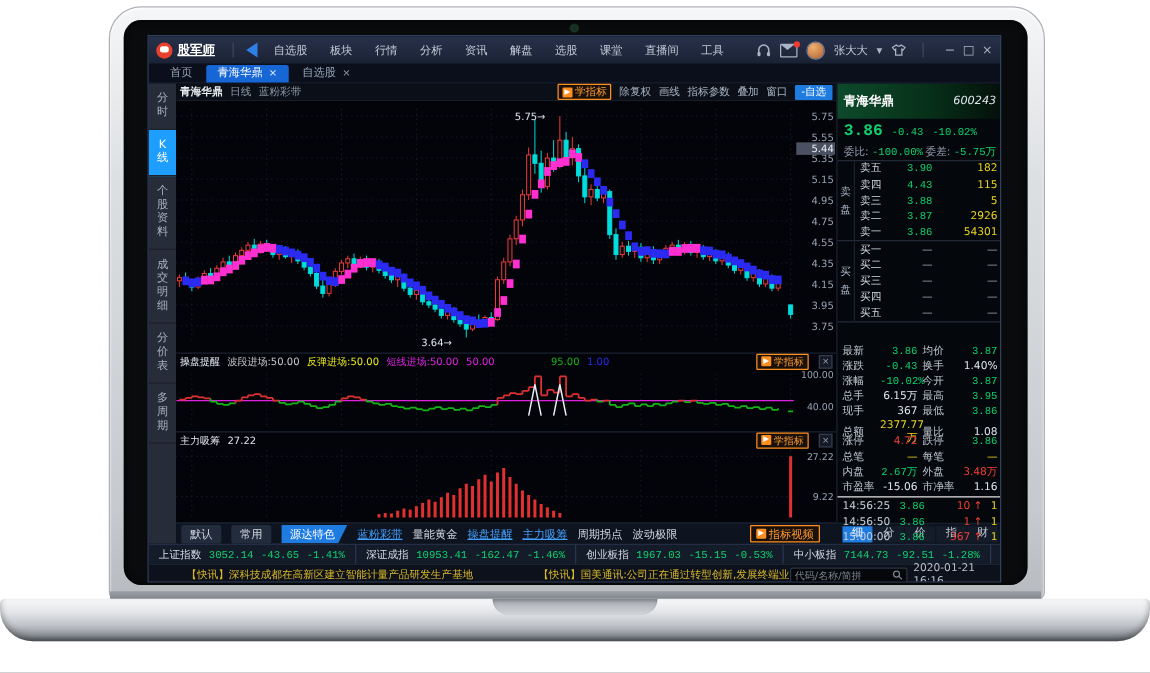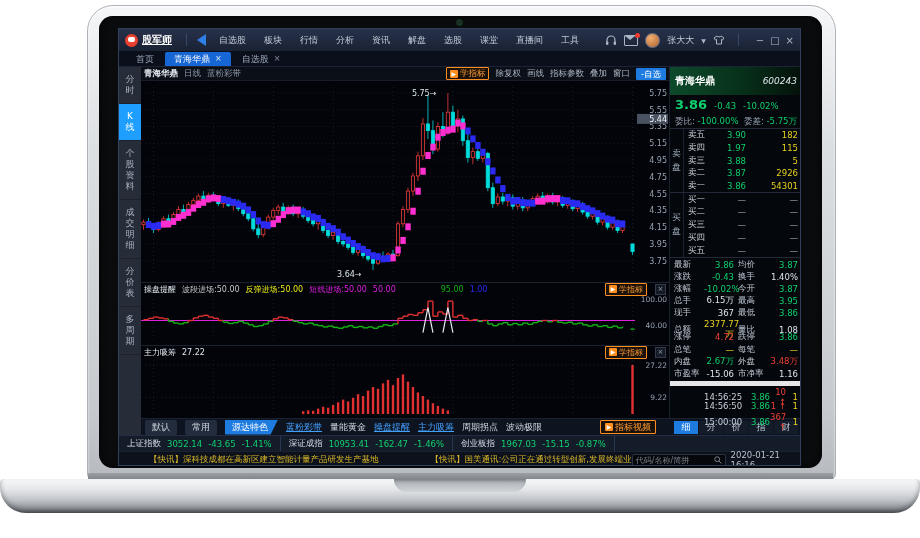--- a/index.html
+++ b/index.html
@@ -87,37 +87,37 @@
   .rtab.active{background:#1e7be0;color:#fff;}
   
   .quote{position:absolute;left:550px;top:38px;width:133px;height:351px;background:#04070c;
          border-left:1px solid #1a2230;box-sizing:border-box;font-size:8.5px;}
   .qhead{height:28px;background:linear-gradient(90deg,#0d4a2b,#073019 55%,#04100a);
          display:flex;align-items:center;justify-content:space-between;padding:0 5px;}
   .qname{color:#fff;font-weight:bold;font-size:10px;}
   .qcode{color:#dfe6ee;font-size:9px;font-style:italic;}
   .qprice{display:flex;align-items:baseline;gap:7px;padding:2px 5px;height:16px;}
   .big{font-size:13px;font-weight:bold;}
-  .g{color:#0ed06e;} .r{color:#f23f33;} .y{color:#e8d21f;} .w{color:#dde4ec;} .gr{color:#98a2b0;}
+  .g{color:#0ed06e;font-family:Liberation Mono, monospace;} .r{color:#f23f33;} .y{color:#e8d21f;} .w{color:#dde4ec;} .gr{color:#98a2b0;}
   .qweibi{display:flex;justify-content:space-between;padding:0 5px;height:13px;align-items:center;
           border-bottom:1px solid #222a38;color:#cfd6e0;}
   .book{display:flex;border-bottom:1px solid #222a38;}
   .bstrip{width:13px;display:flex;flex-direction:column;justify-content:center;align-items:center;
           color:#aab4c4;gap:2px;border-right:1px solid #1a2230;}
   .brows{flex:1;}
   .brow2{display:flex;height:12.7px;align-items:center;padding:0 4px;}
   .brow2 .lb{width:26px;color:#d0d6de;}
   .brow2 .pr{width:32px;text-align:right;}
   .brow2 .vl{flex:1;text-align:right;}
-  .stats{border-bottom:5px solid #e5e5e5;padding:1px 4px;}
+  .stats{border-bottom:1px solid #e5e5e5;padding:1px 4px;margin-top:16px;}
   .srow{display:grid;grid-template-columns:30px 34px 28px 1fr;height:12.1px;align-items:center;}
   .srow .lb{color:#c0c8d2;}
   .srow .v1{text-align:right;padding-right:4px;}
   .srow .v2{text-align:right;}
-  .ticks{padding:1px 4px;margin-left:30px;}
+  .ticks{padding:1px 4px;}
   .trow{display:grid;grid-template-columns:38px 28px 1fr 12px;height:12.5px;align-items:center;}
   .trow .tm{color:#c8d0da;}
   .trow .pp{text-align:right;}
   .trow .vv{text-align:right;}
   .trow .cc{text-align:right;}
   
   .indices{position:absolute;left:0;top:406px;width:683px;height:16px;background:#141c2a;display:flex;
            border-top:1px solid #232e44;}
   .icell{display:flex;align-items:center;gap:6px;padding:0 8px;border-right:1px solid #283654;font-size:8.5px;}
   .icell .nm{color:#d8dee8;}
@@ -922,21 +922,21 @@
             <div>盘</div>
           </div>
           <div class="brows">
             <div class="brow2">
               <span class="lb">卖五</span>
               <span class="pr g">3.90</span>
               <span class="vl y">182</span>
             </div>
             <div class="brow2">
               <span class="lb">卖四</span>
-              <span class="pr g">1.97</span>
+              <span class="pr g">4.43</span>
               <span class="vl y">115</span>
             </div>
             <div class="brow2">
               <span class="lb">卖三</span>
               <span class="pr g">3.88</span>
               <span class="vl y">5</span>
             </div>
             <div class="brow2">
               <span class="lb">卖二</span>
               <span class="pr g">3.87</span>
@@ -1076,21 +1076,27 @@
         <div class="icell">
           <span class="nm">深证成指</span>
           <span class="g">10953.41</span>
           <span class="g">-162.47</span>
           <span class="g">-1.46%</span>
         </div>
         <div class="icell">
           <span class="nm">创业板指</span>
           <span class="g">1967.03</span>
           <span class="g">-15.15</span>
-          <span class="g">-0.87%</span>
+          <span class="g">-0.53%</span>
+        </div>
+        <div class="icell">
+          <span class="nm">中小板指</span>
+          <span class="g">7144.73</span>
+          <span class="g">-92.51</span>
+          <span class="g">-1.28%</span>
         </div>
       </div>
 
     <div class="tickerrow">
       <div class="tickertxt" id="tickertxt">
           <span>【快讯】深科技成都在高新区建立智能计量产品研发生产基地</span>
           <span>【快讯】国美通讯:公司正在通过转型创新,发展终端业务和创新业务寻求</span>
         </div>
       <div class="searchbox">
         <span>代码/名称/简拼</span>

